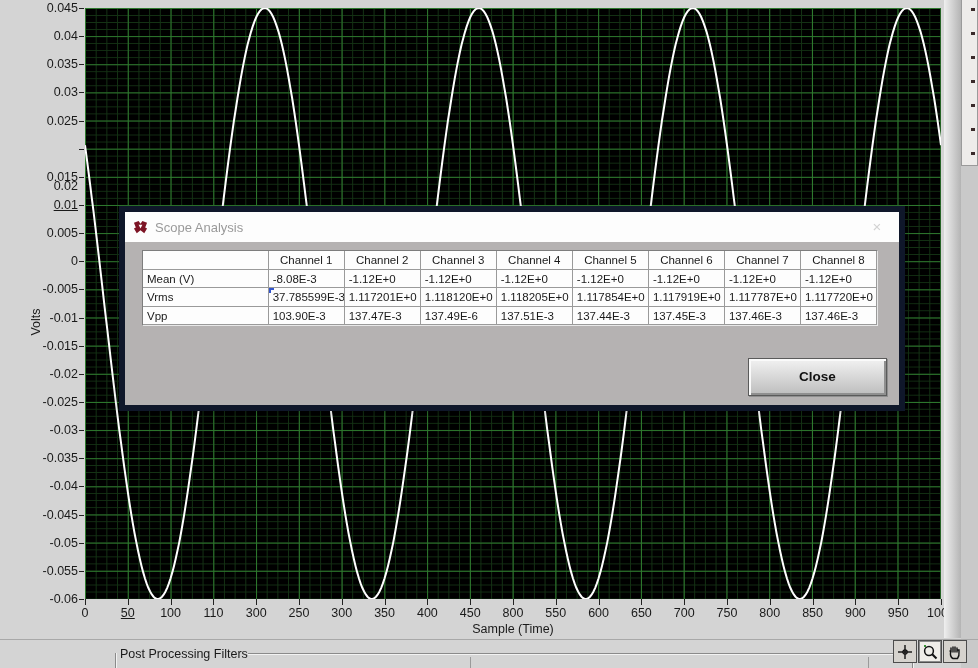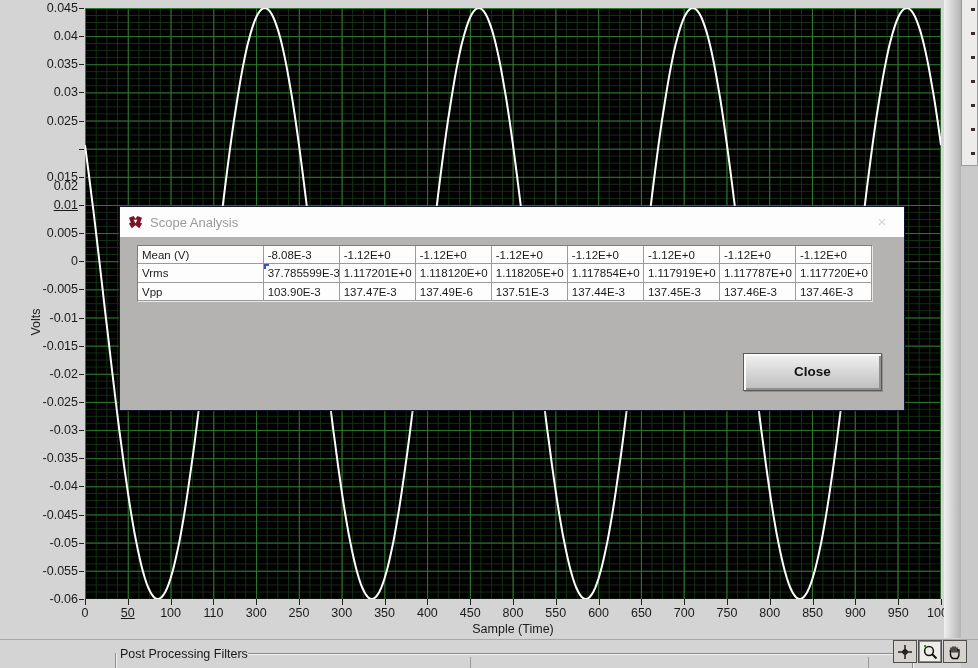--- a/index.html
+++ b/index.html
@@ -55,21 +55,21 @@
     border-left:1px solid #8a8a8a; border-right:1px solid #f2f2f2; }
   #group-label { position:absolute; left:120px; top:647px; font-size:12.5px; }
   .bottom-div { position:absolute; top:657px; width:1px; height:11px; background:#9a9a9a; }
   
   #palette { position:absolute; left:893px; top:640px; display:flex; gap:1px; }
   .pal-btn { width:24px; height:23px; border:1px solid #4d4d4d; background:#d6d3ce;
     display:flex; align-items:center; justify-content:center; }
   .pal-btn.selected { background:#efede8; box-shadow:inset 0 0 0 1px #8a8a8a; }
   
   #dialog { position:absolute; left:119px; top:206px; width:786px; height:205px;
-    background:#b5b2b2; border:1px solid #0f172a; box-shadow:0 2px 8px rgba(0,0,0,.25); }
+    background:#b5b2b2; border:6px solid #0f172a; box-shadow:0 2px 8px rgba(0,0,0,.25); }
   #titlebar { position:absolute; left:0; top:0; width:100%; height:30px; background:#fdfdfd;
     display:flex; align-items:center; padding-left:8px; }
   #title-text { color:#9a9a9a; font-size:13px; margin-left:7px; }
   #dlg-close { position:absolute; right:12px; top:6px; width:20px; height:18px;
     color:#d2d2d2; font-size:15px; line-height:18px; text-align:center; }
   
   #table { position:absolute; left:17px; top:38px; width:736px;
     border:1px solid #7d7d7d; border-right:1px solid #e8e8e8; border-bottom:1px solid #e8e8e8;
     background:#fdfdfd; }
   .trow { display:flex; height:18.4px; }
@@ -232,20 +232,31 @@
   <div id="titlebar">
     <svg width="15" height="15" viewBox="0 0 16 16">
       <path d="M1 3 L6 1 L8 4 L10 1 L15 3 L13 8 L15 9 L12 14 L8 11 L4 14 L1 9 L3 8 Z" fill="#7d1425"></path>
       <path d="M6 5 L10 5 L8 9 Z" fill="#fdfdfd"></path>
     </svg>
     <span id="title-text">Scope Analysis</span>
     <span id="dlg-close">×</span>
   </div>
 
   <div id="table">
+      <div class="trow head">
+        <div class="tcell label"></div>
+        <div class="tcell chan">Channel 1</div>
+        <div class="tcell chan">Channel 2</div>
+        <div class="tcell chan">Channel 3</div>
+        <div class="tcell chan">Channel 4</div>
+        <div class="tcell chan">Channel 5</div>
+        <div class="tcell chan">Channel 6</div>
+        <div class="tcell chan">Channel 7</div>
+        <div class="tcell chan">Channel 8</div>
+      </div>
       <div class="trow">
         <div class="tcell label">Mean (V)</div>
         <div class="tcell chan">-8.08E-3</div>
         <div class="tcell chan">-1.12E+0</div>
         <div class="tcell chan">-1.12E+0</div>
         <div class="tcell chan">-1.12E+0</div>
         <div class="tcell chan">-1.12E+0</div>
         <div class="tcell chan">-1.12E+0</div>
         <div class="tcell chan">-1.12E+0</div>
         <div class="tcell chan">-1.12E+0</div>

